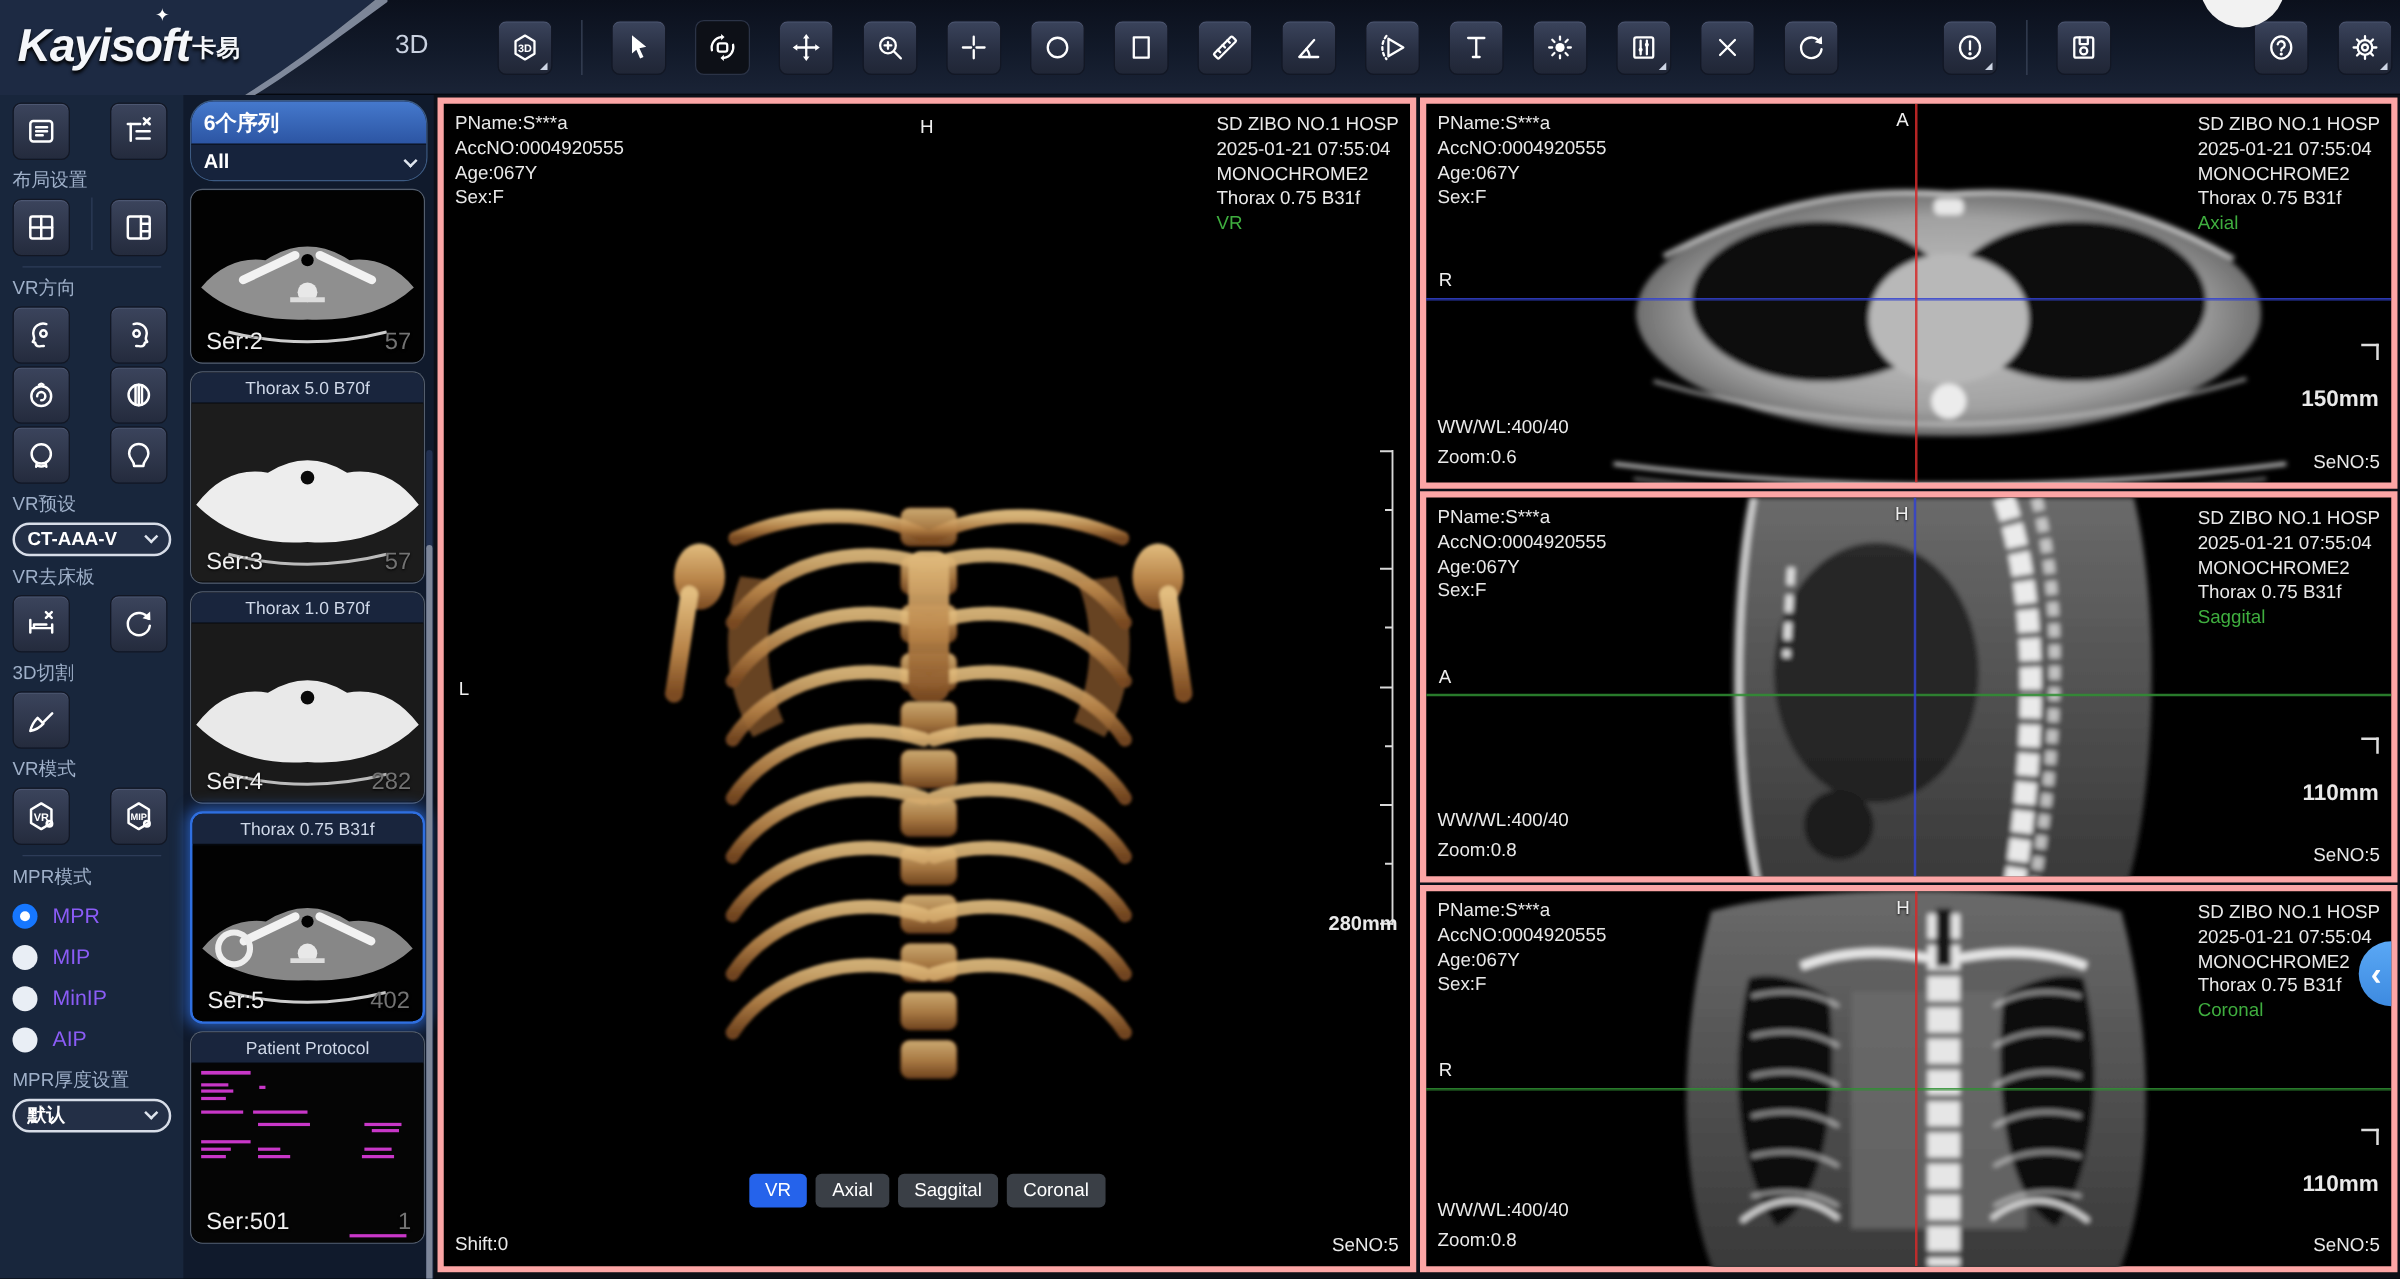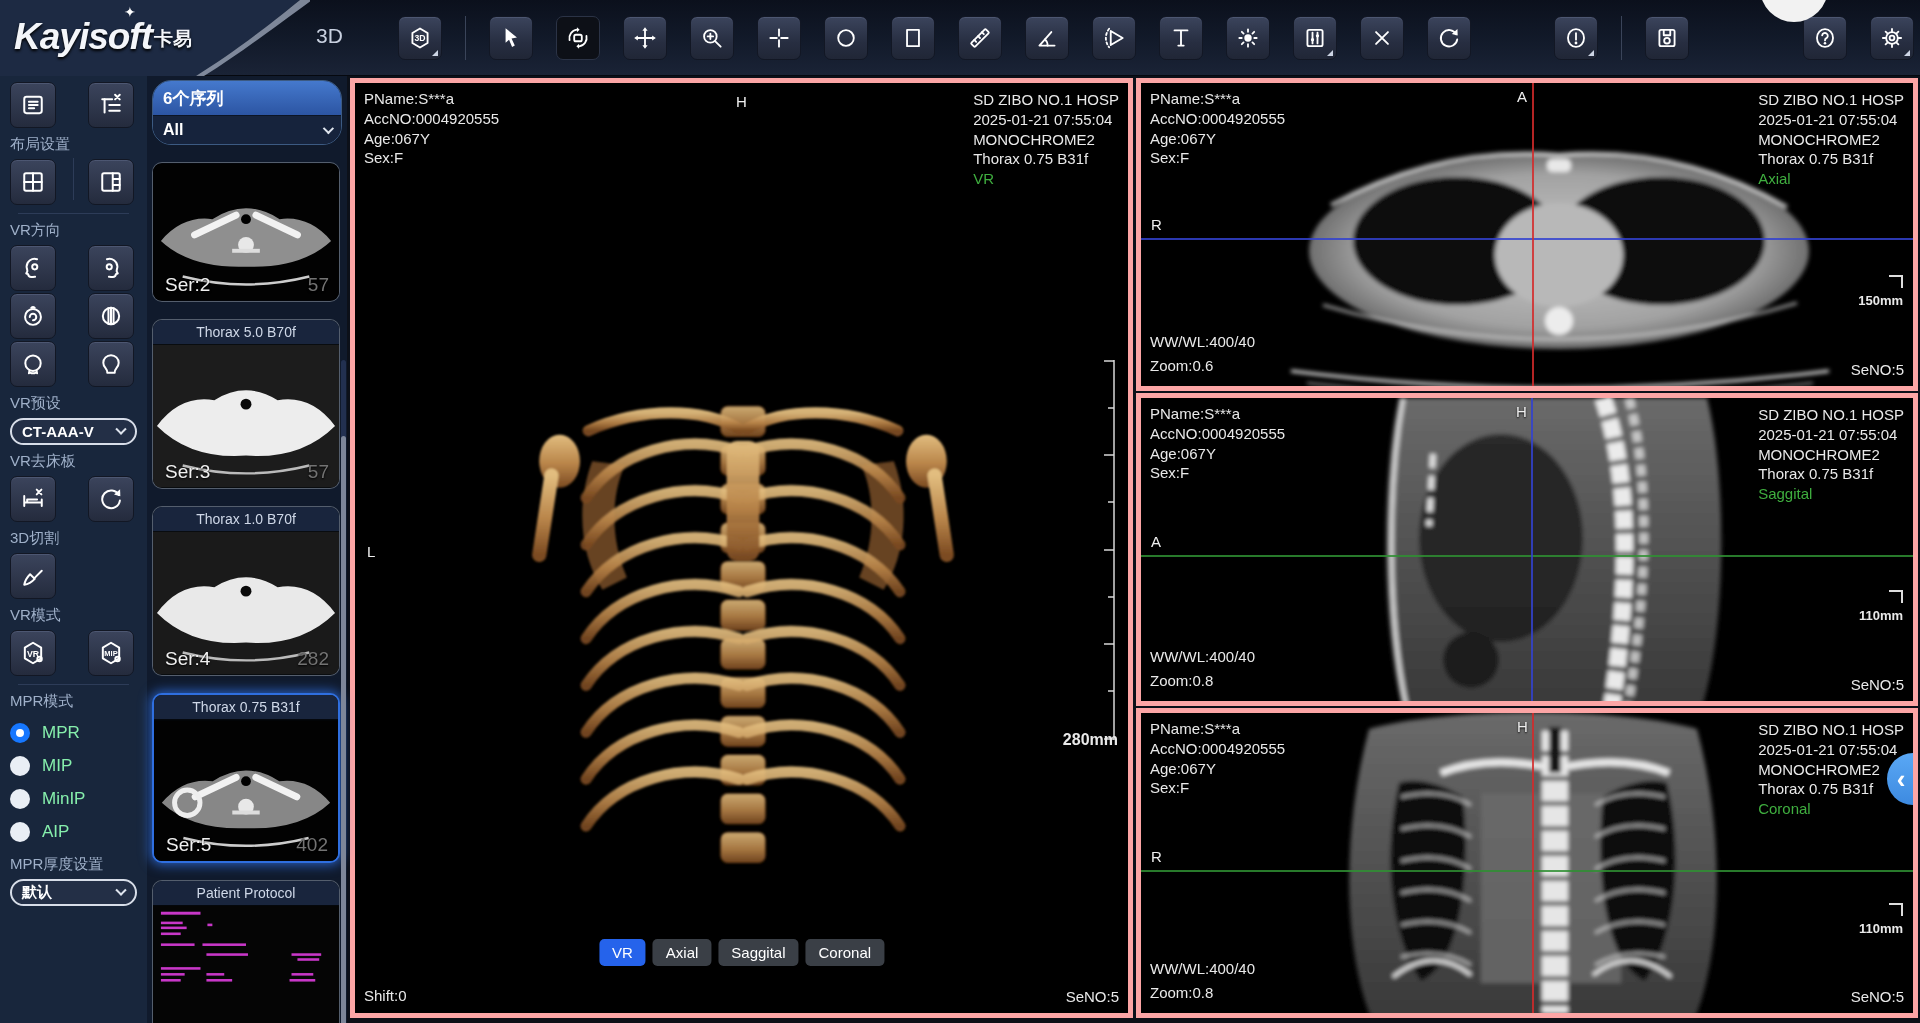--- a/index.html
+++ b/index.html
@@ -51,34 +51,34 @@
     border:2px solid #d7dde8; color:#fff; font-size:15px; font-weight:bold;
     display:flex; align-items:center; padding:0 10px; cursor:pointer; margin-bottom:2px; }
   .pill-select .chev { margin-left:auto; width:8px; height:8px;
     border-right:2px solid #dfe5ee; border-bottom:2px solid #dfe5ee;
     transform:rotate(45deg) translate(-2px,-2px); }
   .radio-row { display:flex; align-items:center; gap:12px; height:33px; cursor:pointer; }
   .radio { width:20px; height:20px; border-radius:50%; background:#e9eef5; flex:0 0 auto; }
   .radio.checked { background:#1677ff; position:relative; }
   .radio.checked::after { content:""; position:absolute; left:6px; top:6px; width:8px; height:8px;
     border-radius:50%; background:#fff; }
-  .radio-label { font-size:17px; color:#86efac;text-align:right; }
+  .radio-label { font-size:17px; color:#8b5cf6;text-align:right; }
   
   #series-panel { position:absolute; left:147px; top:76px; width:200px; bottom:0;
     background:#101a2c; padding:4px 8px 0 5px; z-index:5; }
   #series-header { width:190px; border-radius:19px; overflow:hidden;
     border:1px solid #3c movements5a82; border:1px solid #3c5a82; }
   #series-header-top { height:34px; background:linear-gradient(180deg,#4579cd,#2c55a3);
     display:flex; align-items:center; padding:0 10px; font-size:17px; font-weight:bold; color:#fff; }
   #series-filter { height:29px; background:#16233c; border-top:1px solid #0c1526;
     display:flex; align-items:center; padding:0 10px; font-size:16px; font-weight:bold; color:#fff; cursor:pointer; }
   #series-filter .chev { margin-left:auto; width:8px; height:8px;
     border-right:2px solid #dfe5ee; border-bottom:2px solid #dfe5ee; transform:rotate(45deg) translateY(-2px); }
   .series-card { position:relative; width:188px; border-radius:10px; overflow:hidden;
-    background:#05080d; border:1px solid rgba(150,165,190,.55); margin-top:17px; cursor:pointer; }
+    background:#05080d; border:1px solid rgba(150,165,190,.55); margin-top:6px; cursor:pointer; }
   .series-card.selected { border:2px solid #2f6fe0; box-shadow:0 0 12px 2px rgba(47,111,224,.8); }
   .series-title { height:24px; background:rgba(28,41,66,.9); display:flex; align-items:center;
     justify-content:center; font-size:14px; color:#cfd8e8; }
   .series-img { display:block; width:100%; }
   .series-ser { position:absolute; left:12px; bottom:5px; font-size:19px; color:#f0f0f0; text-shadow:0 1px 2px #000; }
   .series-count { position:absolute; right:10px; bottom:5px; font-size:19px; color:#737373; text-shadow:0 1px 2px #000; }
   #series-scrollbar { position:absolute; right:1px; top:284px; width:5px; height:726px;
     background:#223050; border-radius:3px; }
   #series-scroll-thumb { position:absolute; left:0; top:76px; width:5px; height:610px;
     background:#7d8699; border-radius:3px; cursor:pointer; }
@@ -91,21 +91,21 @@
   .ov-bl { position:absolute; left:9px; bottom:8px; line-height:1.6; z-index:4; }
   .ov-br { position:absolute; right:9px; bottom:8px; z-index:4; }
   .marker { position:absolute; font-size:15px; color:#efefef; z-index:4; text-shadow:0 1px 2px #000; }
   .hline { position:absolute; left:0; right:0; height:2px; opacity:.85; z-index:3; }
   .vline { position:absolute; top:0; bottom:0; width:2px; opacity:.85; z-index:3; }
   .line-red { background:#d42a2a; }
   .line-blue { background:#3242cf; }
   .line-green { background:#2f8f33; }
   .scale-tick { position:absolute; right:10px; width:14px; height:13px;
     border-top:2px solid #ddd; border-right:2px solid #ddd; z-index:4; }
-  .scale-tag { position:absolute; right:10px; font-size:13px; font-weight:bold; z-index:4; }
+  .scale-tag { position:absolute; right:10px; font-size:18px; font-weight:bold; z-index:4;margin-top:16px; }
   
   #view-main { left:350px; top:78px; width:783px; height:940px; }
   #main-ruler { position:absolute; left:748px; top:277px; z-index:4; }
   #main-scale { position:absolute; right:10px; top:648px; font-size:16px; font-weight:bold; z-index:4; }
   #main-skeleton { position:absolute; left:168px; top:258px; }
   #vr-seg { position:absolute; left:50%; transform:translateX(-50%); bottom:47px;
     display:flex; gap:7px; z-index:4; }
   .seg-btn { height:27px; padding:0 13px; border-radius:5px; background:#3a3f46; color:#fff;
     font-size:15px; display:flex; align-items:center; cursor:pointer; }
   .seg-btn.active { background:#2563eb; }

